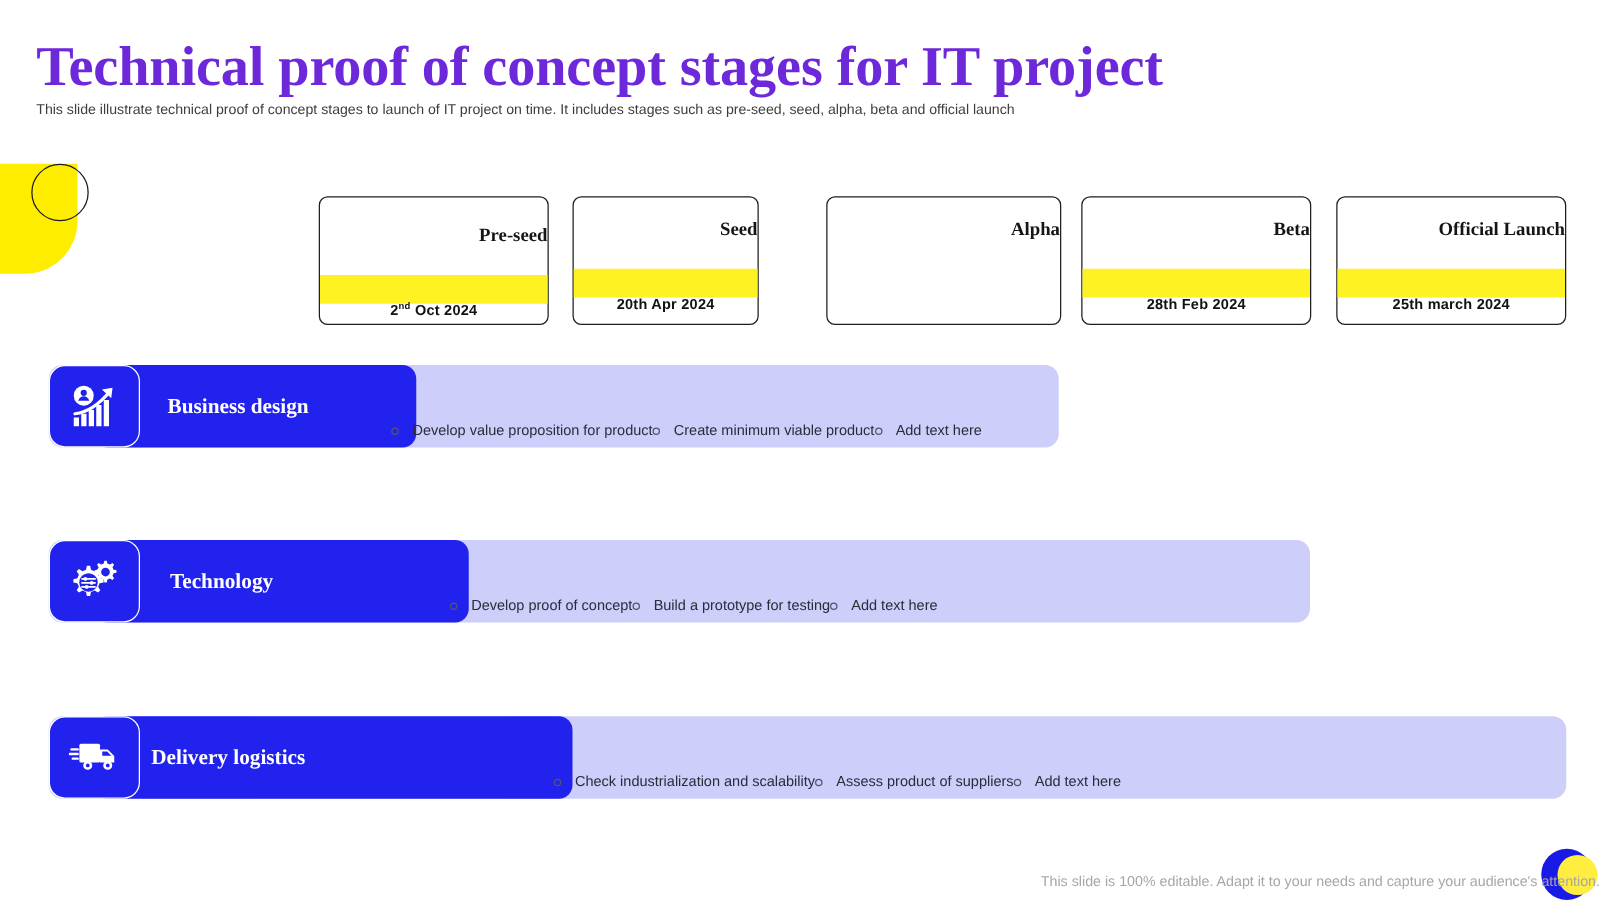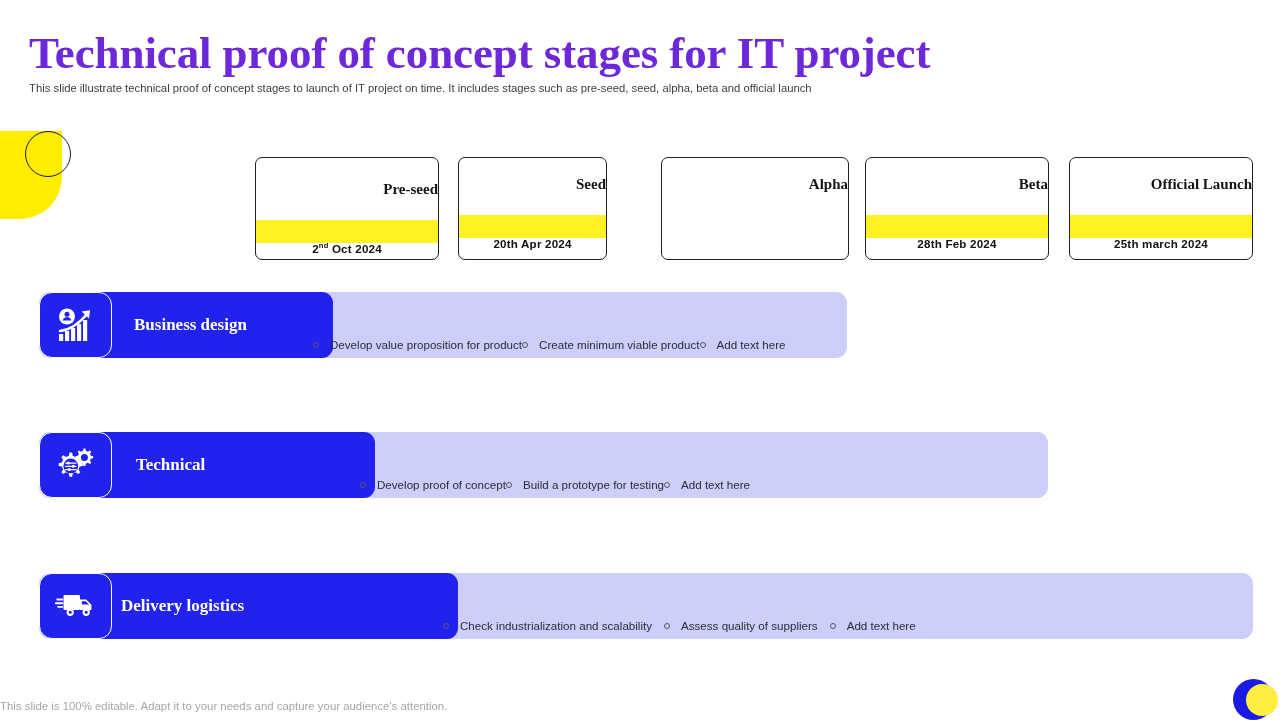--- a/index.html
+++ b/index.html
@@ -208,21 +208,21 @@
     margin-right: 11px;
     flex: none;
   }
 
   
   #footer-note {
     position: absolute;
     left: 0;
     right: 0;
     top: 700px;
-    text-align: left;
+    text-align: right;
     font-size: 11.4px;
     color: #a6a6a6;
     white-space: nowrap;
   }
 </style>
 </head>
 <body>
 
 <div id="deco-yellow-block"></div>
 <div id="deco-circle-outline"></div>
@@ -298,21 +298,21 @@
     <div class="bullet-line">
         <span class="bullet-marker"></span>
         <span>Add text here</span>
       </div>
   </div>
 </div>
 
 <div class="content-row" style="top:432px; width:1009px;">
   <div class="row-panel" style="width:1009px;"></div>
   <div class="row-chip" style="width:300px;"></div>
-  <div class="row-chip-label" style="left:97px; width:200px;">Technical</div>
+  <div class="row-chip-label" style="left:97px; width:200px;">Technology</div>
   <div class="row-icon-tile">
     <svg width="40" height="38" viewBox="0 0 40 38" aria-hidden="true">
       <g fill="#ffffff">
         <path d="M27.5 2.5 l1.9 0 0.5 2.3 2.0 0.85 2.0-1.25 1.35 1.35-1.25 2.0 0.85 2.0 2.3 0.5 0 1.9-2.3 0.5-0.85 2.0 1.25 2.0-1.35 1.35-2.0-1.25-2.0 0.85-0.5 2.3-1.9 0-0.5-2.3-2.0-0.85-2.0 1.25-1.35-1.35 1.25-2.0-0.85-2.0-2.3-0.5 0-1.9 2.3-0.5 0.85-2.0-1.25-2.0 1.35-1.35 2.0 1.25 2.0-0.85z"></path>
         <circle cx="28.4" cy="11.6" r="3.5" fill="#2222ee"></circle>
       </g>
       <g fill="#ffffff">
         <path d="M13.5 6.5 l2.6 0 0.7 3.2 2.8 1.2 2.8-1.75 1.85 1.85-1.75 2.8 1.2 2.8 3.2 0.7 0 2.6-3.2 0.7-1.2 2.8 1.75 2.8-1.85 1.85-2.8-1.75-2.8 1.2-0.7 3.2-2.6 0-0.7-3.2-2.8-1.2-2.8 1.75-1.85-1.85 1.75-2.8-1.2-2.8-3.2-0.7 0-2.6 3.2-0.7 1.2-2.8-1.75-2.8 1.85-1.85 2.8 1.75 2.8-1.2z"></path>
         <circle cx="14.8" cy="19.9" r="7.4" fill="#2222ee"></circle>
       </g>
@@ -357,28 +357,28 @@
       <circle cx="15.2" cy="22.3" r="1.5" fill="#2222ee"></circle>
       <circle cx="31.2" cy="22.3" r="3.6" fill="#ffffff"></circle>
       <circle cx="31.2" cy="22.3" r="1.5" fill="#2222ee"></circle>
       <g stroke="#ffffff" stroke-width="1.9" stroke-linecap="round">
         <line x1="2.2" y1="9.5" x2="7.2" y2="9.5"></line>
         <line x1="0.8" y1="13.2" x2="7.2" y2="13.2"></line>
         <line x1="3.2" y1="16.9" x2="7.2" y2="16.9"></line>
       </g>
     </svg>
   </div>
-  <div class="row-bullets" style="left:404px;gap:12px;">
+  <div class="row-bullets" style="left:404px;">
     <div class="bullet-line">
         <span class="bullet-marker"></span>
         <span>Check industrialization and  scalability</span>
       </div>
     <div class="bullet-line">
         <span class="bullet-marker"></span>
-        <span>Assess quality of suppliers</span>
+        <span>Assess product of suppliers</span>
       </div>
     <div class="bullet-line">
         <span class="bullet-marker"></span>
         <span>Add text here</span>
       </div>
   </div>
 </div>
 
 <div id="footer-note">This slide is 100% editable. Adapt it to your needs and capture your audience's attention.</div>
 

